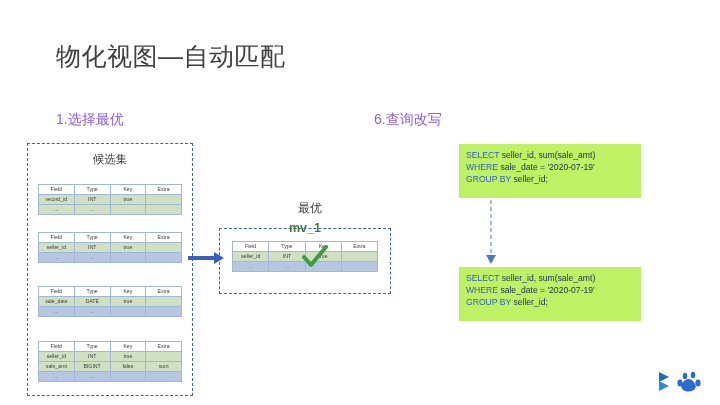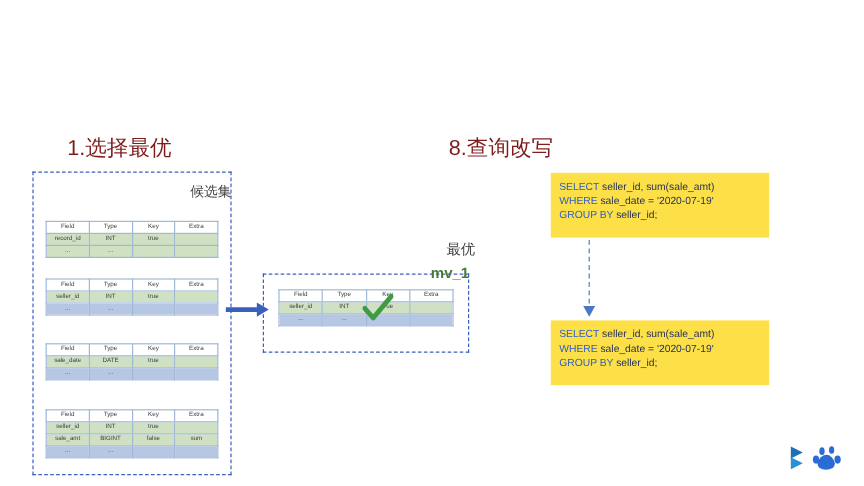--- a/index.html
+++ b/index.html
@@ -23,22 +23,22 @@
     position: absolute;
     left: 56px;
     top: 40px;
     font-size: 25px;
     color: #404040;
     letter-spacing: 0.5px;
     white-space: nowrap;
   }
   .step-label {
     position: absolute;
-    font-size: 18px;
-    color: #7f1d1d;
+    font-size: 14px;
+    color: #8b5cf6;
     white-space: nowrap;
   }
   #step1-label { left: 56px; top: 111px; }
   #step2-label { left: 374px; top: 111px; }
 
   
   .dashed-box {
     position: absolute;
     border: 1px dashed #3b5fbd;
     box-sizing: border-box;
@@ -53,21 +53,21 @@
     left: 219px;
     top: 228px;
     width: 172px;
     height: 66px;
   }
   .box-heading {
     position: absolute;
     font-size: 11.5px;
     color: #404040;
     white-space: nowrap;
-    text-align: right;
+    text-align: center;
   }
   #candidate-heading {
     left: 27px;
     top: 152px;
     width: 166px;
   }
   #best-heading {
     left: 224px;
     top: 200px;
     width: 172px;
@@ -133,21 +133,21 @@
     position: absolute;
     left: 302px;
     top: 244px;
     width: 26px;
     height: 26px;
   }
 
   
   .sql-block {
     position: absolute;
-    background: #fde047;
+    background: #bef264;
     font-family: "Liberation Sans", sans-serif;
     font-size: 8.6px;
     line-height: 12.2px;
     color: #1f2c5c;
     padding: 5px 7px 6px 7px;
     box-sizing: border-box;
     white-space: nowrap;
   }
   #sql-top { left: 459px; top: 144px; width: 182px; height: 54px; }
   #sql-bottom { left: 459px; top: 267px; width: 182px; height: 54px; }
@@ -170,23 +170,24 @@
     top: 370px;
     width: 48px;
     height: 22px;
   }
 </style>
 </head>
 <body>
 
 <div id="slide">
 
+  <div class="title">物化视图—自动匹配</div>
 
   <div class="step-label" id="step1-label">1.选择最优</div>
-  <div class="step-label" id="step2-label">8.查询改写</div>
+  <div class="step-label" id="step2-label">6.查询改写</div>
 
   <div class="dashed-box" id="candidate-box"></div>
   <div class="box-heading" id="candidate-heading">候选集</div>
 
   <table class="tbl t1">
     <tbody>
         <tr class="hdr">
       <td>Field</td>
       <td>Type</td>
       <td>Key</td>

